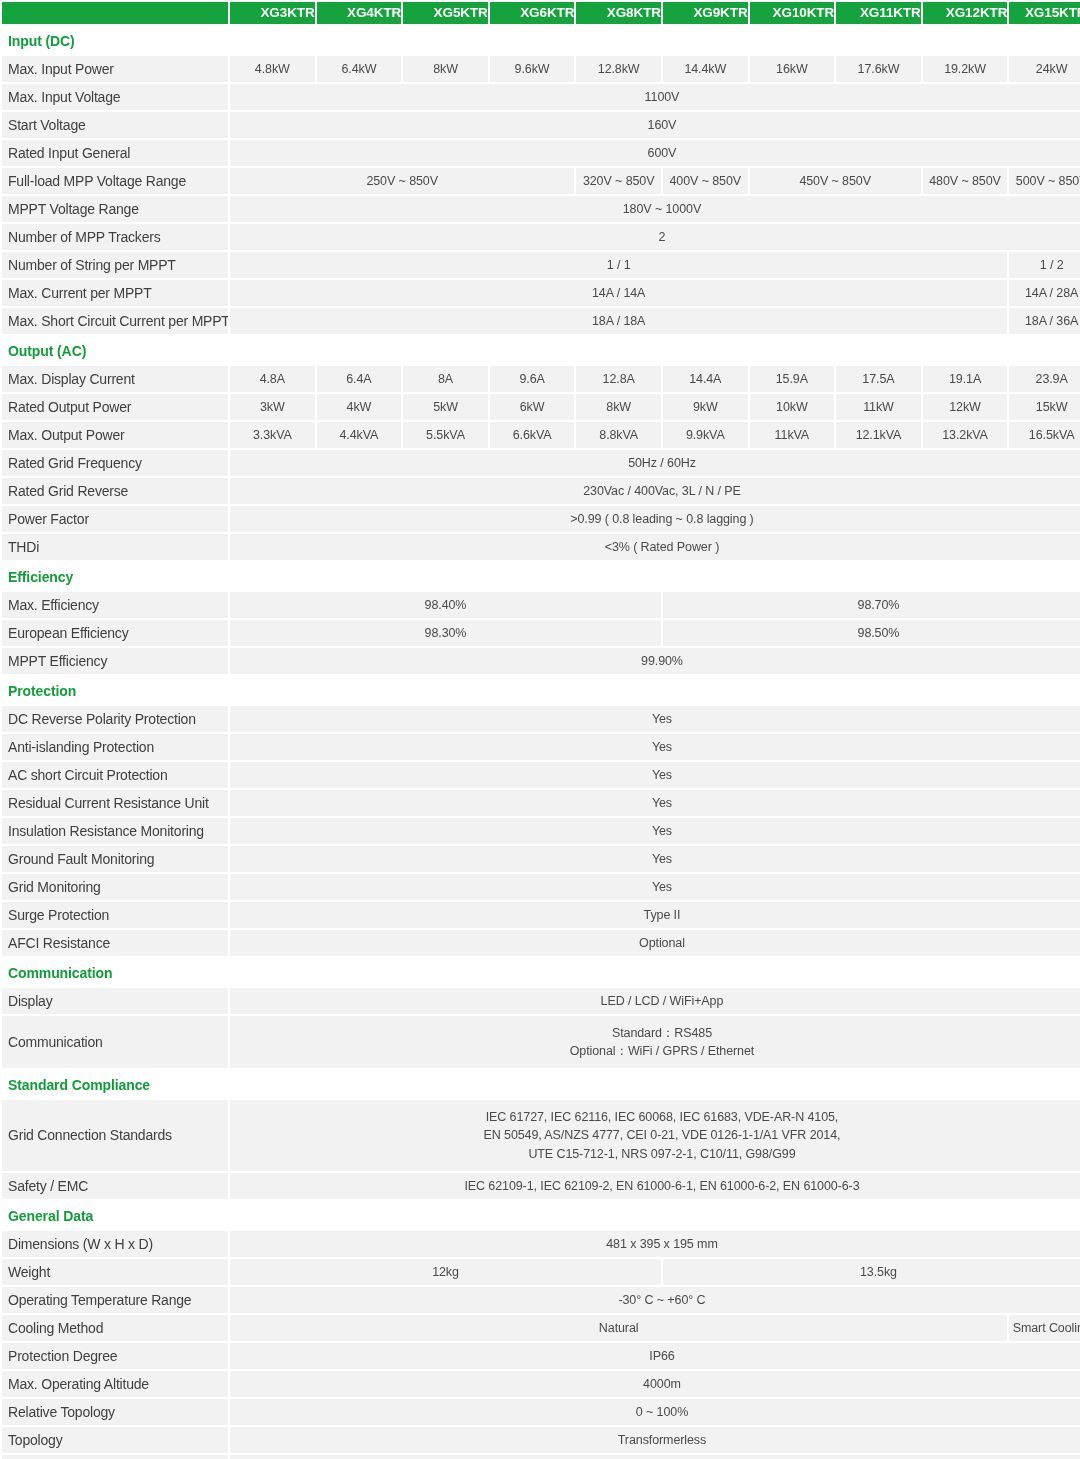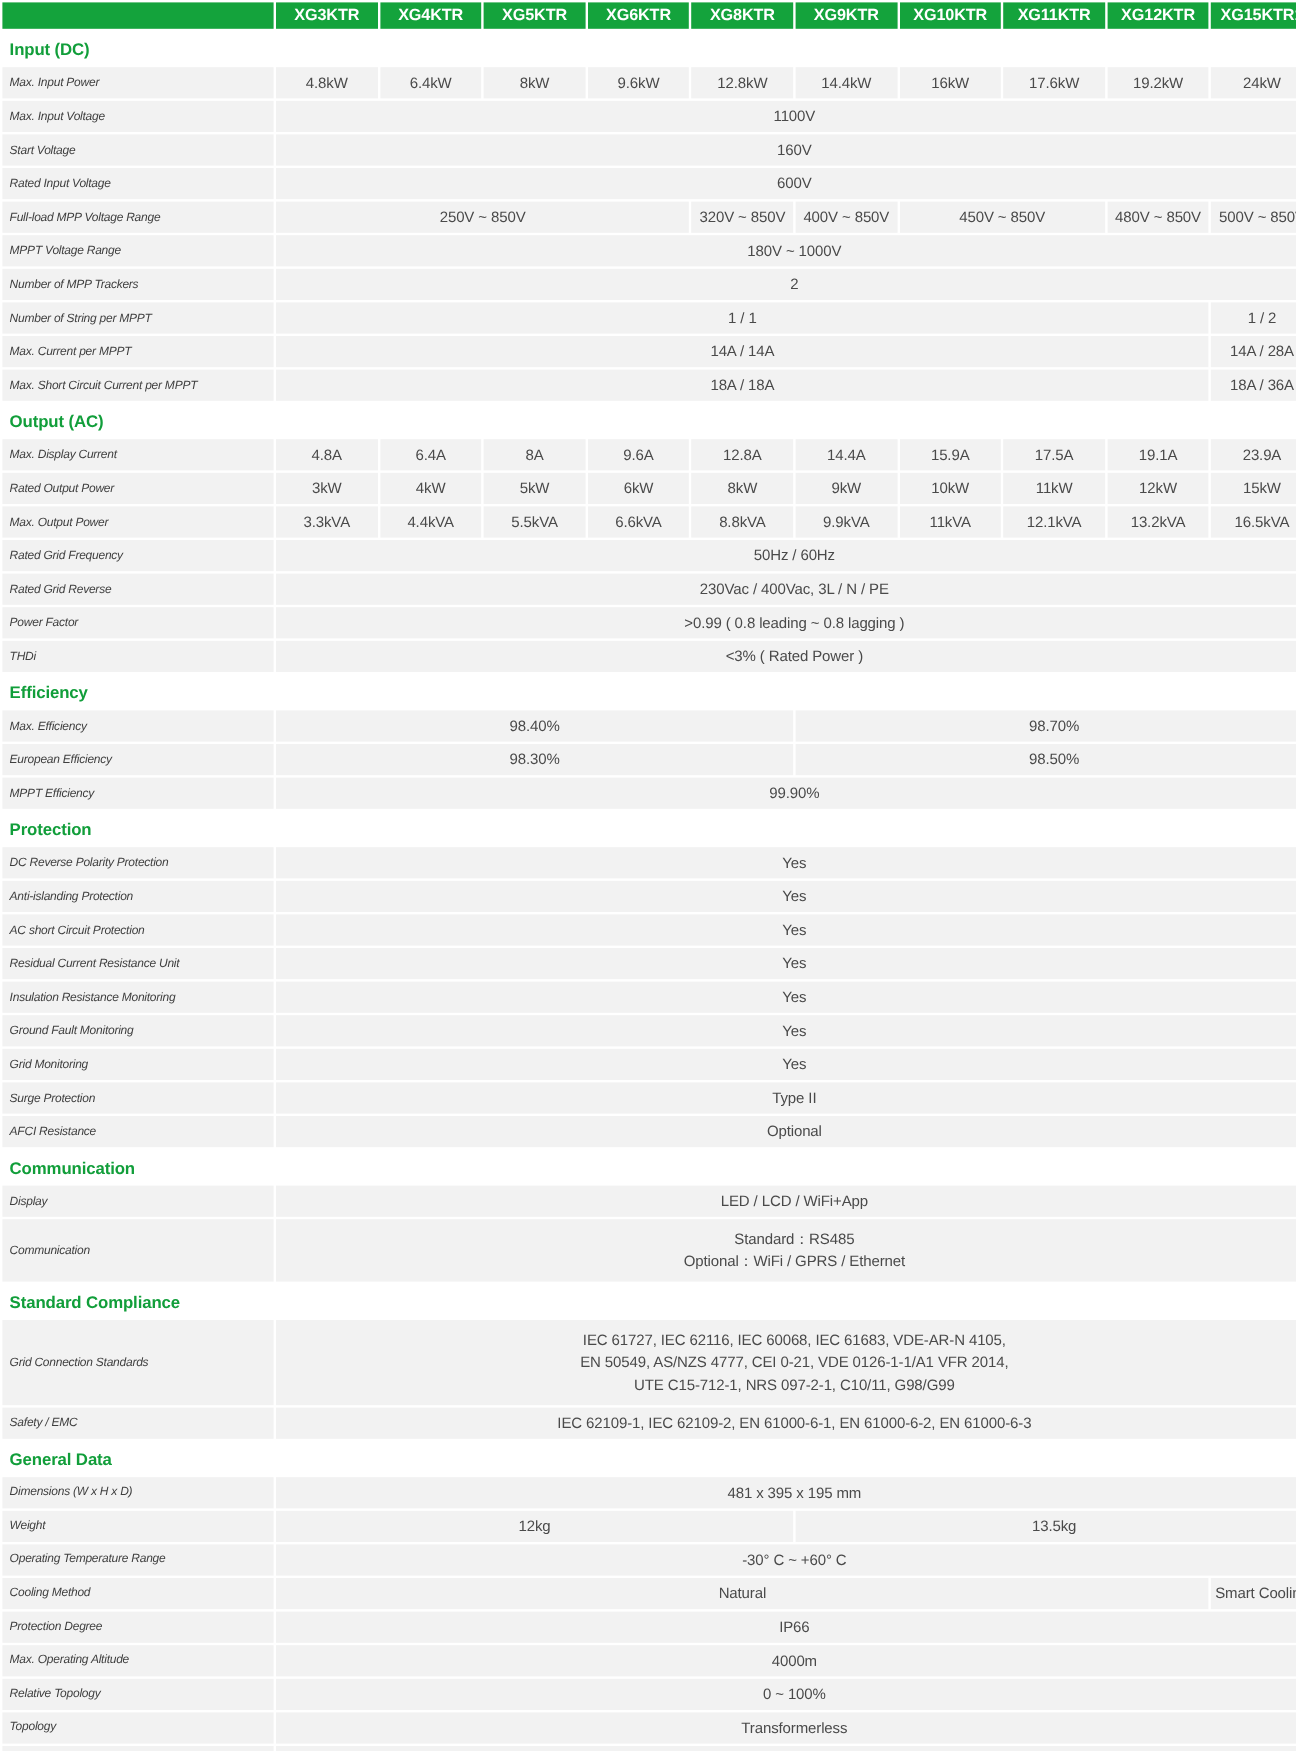--- a/index.html
+++ b/index.html
@@ -29,21 +29,21 @@
     padding: 0;
     margin: 0;
   }
 
   
   th.model-head {
     background: #14A33C;
     color: #ffffff;
     font-size: 13.5px;
     font-weight: bold;
-    text-align: center;
+    text-align: right;
     height: 22px;
     line-height: 22px;
     letter-spacing: -0.1px;
     white-space: nowrap;
     overflow: hidden;
   }
   th.corner {
     background: #14A33C;
   }
 
@@ -58,28 +58,27 @@
     letter-spacing: -0.1px;
   }
   tr.section-row td {
     background: #ffffff;
   }
 
   
   td.rowlabel {
     background: #F2F2F2;
     color: #3f3f3f;
-    font-size: 10px;
+    font-size: 14px;
     text-align: left;
     padding: 0 4px 0 6px;
     height: 26px;
     letter-spacing: -0.2px;
     white-space: nowrap;
     overflow: hidden;
-    font-style: italic;
   }
   
   td.val {
     background: #F2F2F2;
     color: #4a4a4a;
     font-size: 12.5px;
     text-align: center;
     height: 26px;
     vertical-align: middle;
     letter-spacing: -0.1px;
@@ -144,21 +143,21 @@
         </tr>
         <tr>
           <td class="rowlabel">Max. Input Voltage</td>
           <td class="val" colspan="10">1100V</td>
         </tr>
         <tr>
           <td class="rowlabel">Start Voltage</td>
           <td class="val" colspan="10">160V</td>
         </tr>
         <tr>
-          <td class="rowlabel">Rated Input Voltage</td>
+          <td class="rowlabel">Rated Input General</td>
           <td class="val" colspan="10">600V</td>
         </tr>
         <tr>
           <td class="rowlabel">Full-load MPP Voltage Range</td>
           <td class="val" colspan="4">250V ~ 850V</td>
           <td class="val" colspan="1">320V ~ 850V</td>
           <td class="val" colspan="1">400V ~ 850V</td>
           <td class="val" colspan="2">450V ~ 850V</td>
           <td class="val" colspan="1">480V ~ 850V</td>
           <td class="val" colspan="1">500V ~ 850V</td>

